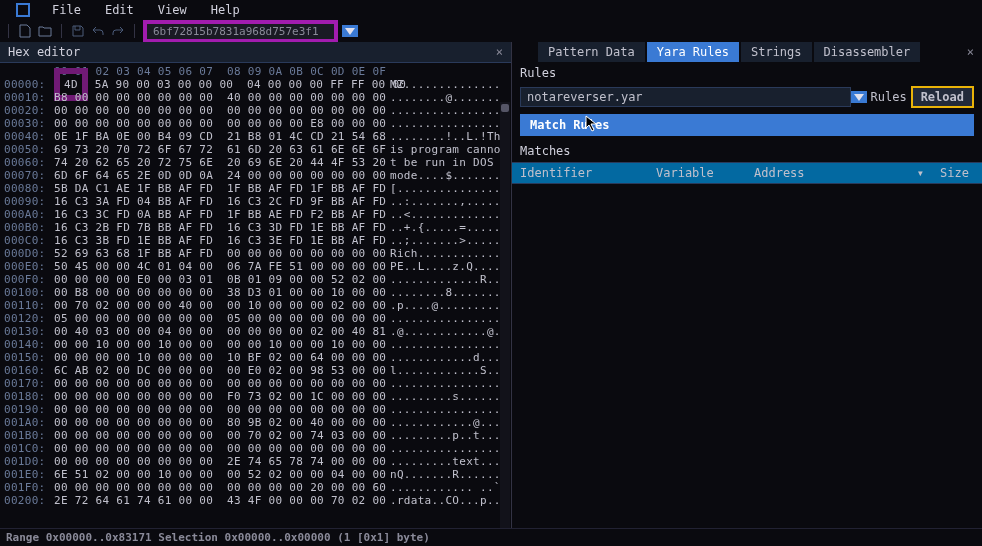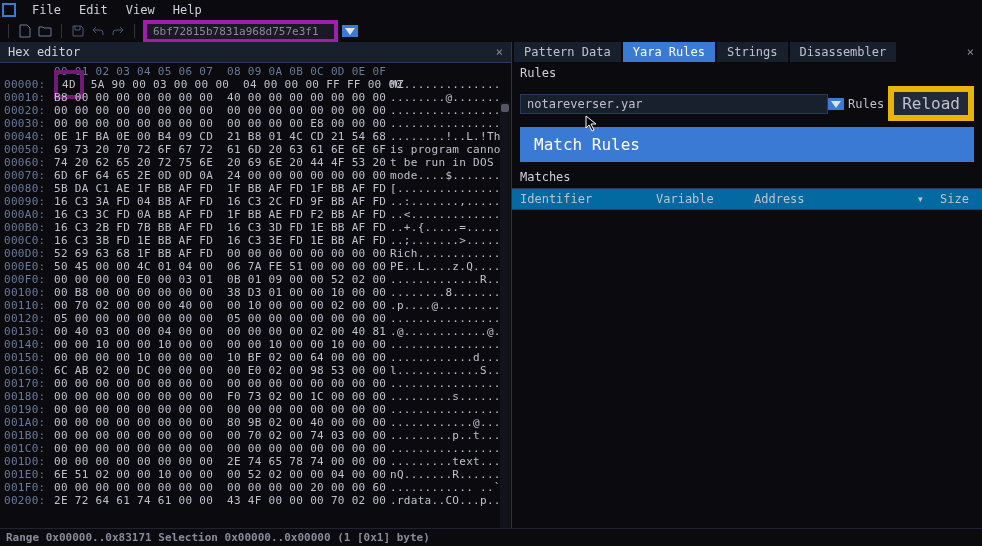--- a/index.html
+++ b/index.html
@@ -10,22 +10,22 @@
   font-size: 12px;
   width: 982px;
   height: 546px;
   overflow: hidden;
   display: flex;
   flex-direction: column;
 }
 .menubar {
   display: flex;
   align-items: center;
-  padding: 2px 2px;
-  gap: 2px;
+  padding: 2px 16px;
+  gap: 8px;
   background: #0a0a0f;
   height: 20px;
 }
 .logo {
   width: 14px; height: 14px;
   border: 2px solid #3a7ad4;
   margin-right: 6px;
 }
 .menu-item {
   padding: 2px 8px;
@@ -115,33 +115,34 @@
   white-space: pre;
   margin-left: 50px;
 }
 .hex-row {
   display: flex;
   white-space: pre;
 }
 .hex-offset { color: #6a7a99; width: 50px; }
 .hex-bytes { color: #c0c0cc; width: 330px; }
 .hex-ascii { color: #c0c0cc; margin-left: 6px; }
-.hex-selected { border: 4px solid #701a75; padding: 4px; }
+.hex-selected { border: 6px solid #701a75; padding: 4px; }
 .statusbar {
   padding: 2px 6px;
   color: #8a8a99;
   font-size: 11px;
   border-top: 1px solid #222233;
   font-weight: bold;
 }
 .tabstrip {
   display: flex;
   gap: 2px;
   padding: 0 2px;
   align-items: center;
+  margin-left: 24px;
 }
 .tab {
   padding: 3px 10px;
   background: #18202e;
   color: #c0c0cc;
   cursor: pointer;
   font-size: 12px;
 }
 .tab.active {
   background: #3a7ad4;
@@ -160,25 +161,26 @@
 .file-input {
   flex: 1;
   background: #18202e;
   border: 1px solid #2a3a5a;
   padding: 2px 6px;
   color: #c0c0cc;
   font-size: 12px;
 }
 .btn {
   background: #222a3a;
-  border: 6px solid #eab308;
+  border: 2px solid #eab308;
   padding: 2px 8px;
   color: #c0c0cc;
   cursor: pointer;
-  font-size: 16px;
+  font-size: 12px;
+  font-weight: bold;
 }
 .btn.primary {
   background: #3a7ad4;
   color: #fff;
   border-color: #3a7ad4;
 }
 .match-btn-row { padding: 4px 8px; }
 .table-header {
   display: flex;
   background: #0369a1;

